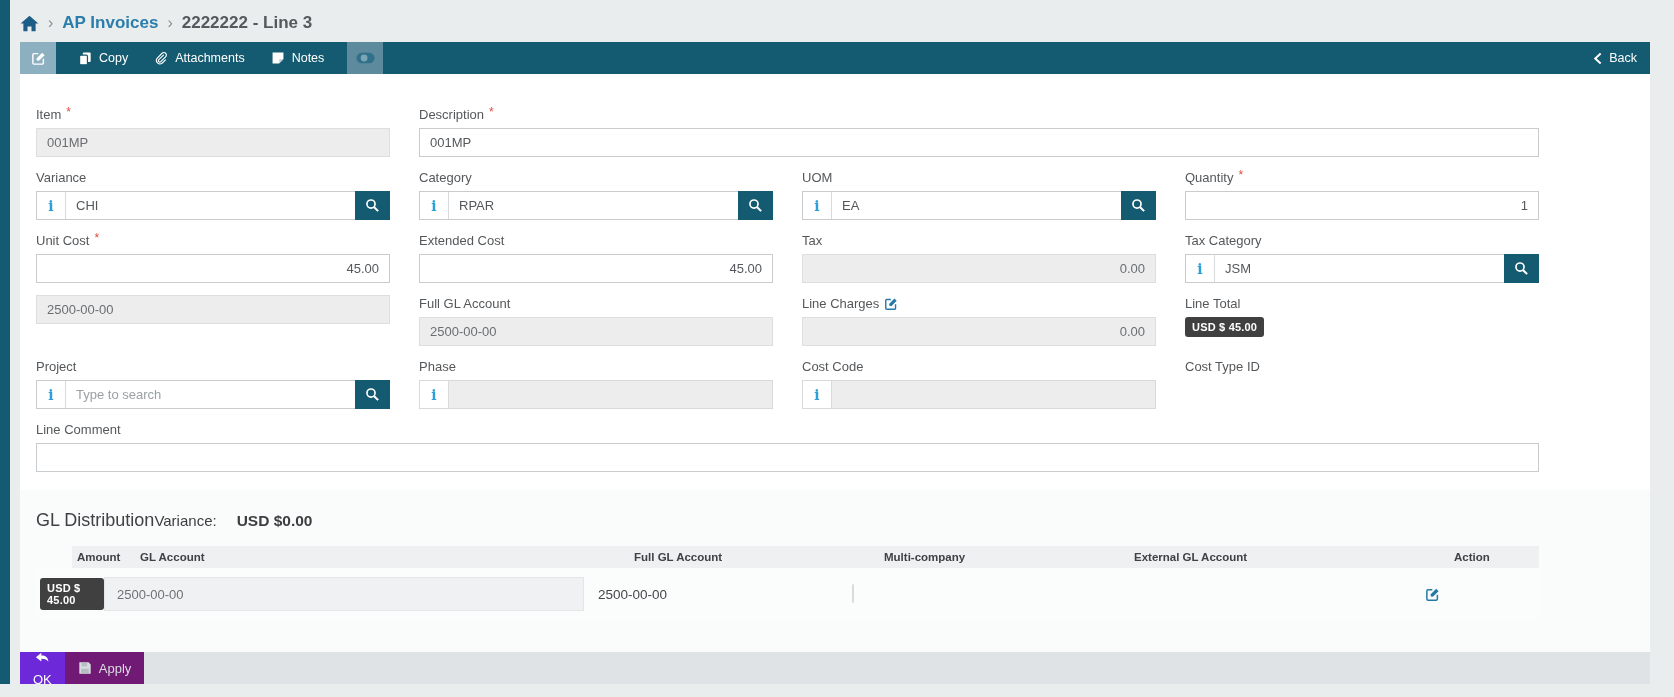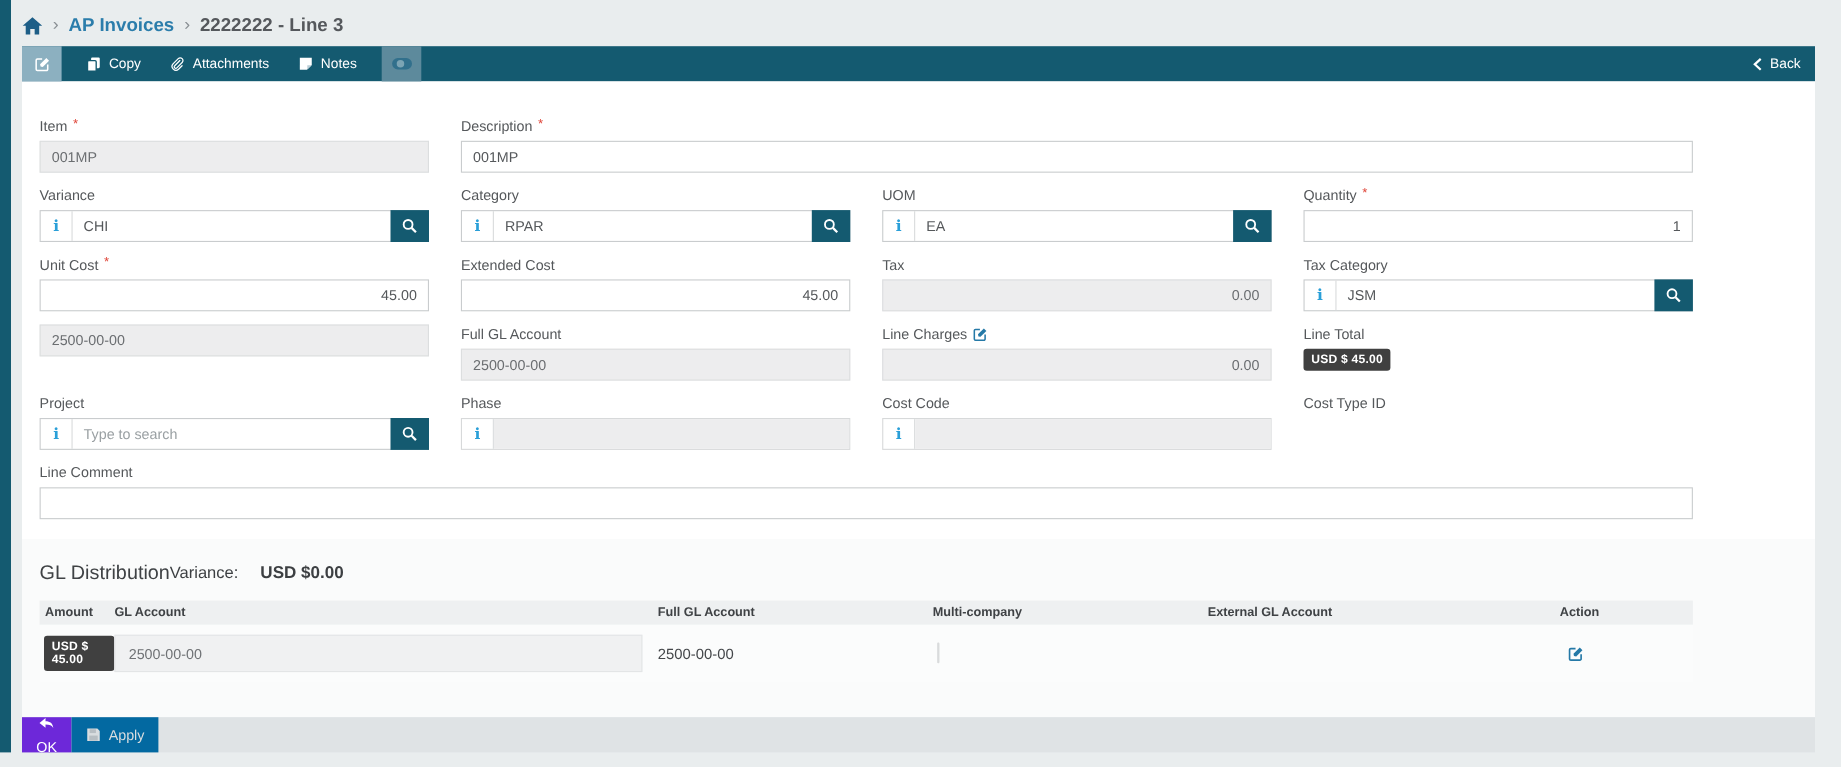--- a/index.html
+++ b/index.html
@@ -63,35 +63,35 @@
 
   
   .gl-section { background:#fafbfb; margin-top:14px; padding:20px 16px 32px; }
   .gl-head { width:1503px; display:flex; justify-content:flex-start; align-items:center; margin-bottom:15px; }
   .gl-title { font-size:18px; color:#3f4245; }
   .variance { display:flex; align-items:center; gap:20px; font-size:15px; color:#3c3f42; }
   .variance .vval { font-weight:bold; font-size:15.5px; }
 
   .gl-table { width:1503px; }
   .gl-cols { display:grid; grid-template-columns:68px 494px 250px 250px 320px 121px; align-items:center; }
-  .gl-thead { background:#eef0f1; height:22px; font-size:11.5px; font-weight:bold; color:#3f4245; }
+  .gl-thead { background:#eef0f1; height:22px; font-size:11.5px; font-weight:bold; color:#3f4245;margin-left:36px; }
   .gl-thead span:first-child { padding-left:5px; }
   .gl-row { background:#fbfcfc; padding:9px 0; }
   .gl-amount { padding-left:4px; }
   .gl-acct-input { width:480px; height:34px; border:1px solid #e3e5e6; background:#f0f1f2;
                    padding:0 12px; font-size:13px; color:#6f7275; font-family:inherit; outline:none; }
   .gl-fullacct { font-size:13.5px; color:#44474a; }
   .checkbox { width:14px; height:14px; background:#f2f3f3; border:1px solid #d9dbdc; border-radius:2px; margin-left:4px; cursor:pointer; }
   .action-cell { padding-left:7px; }
 
   
   .footerbar { margin:0 24px 0 10px; height:32px; background:#dfe3e5; display:flex; }
   .btn-ok { background:#6d28d9; color:#fff; border:none; display:flex; align-items:center; gap:7px;
             padding:0 13px; font-size:13px; cursor:pointer; font-family:inherit;flex-direction:column; }
-  .btn-apply { background:#0369a1; color:#dadee0; border:none; display:flex; align-items:center; gap:7px;
+  .btn-apply { background:#701a75; color:#dadee0; border:none; display:flex; align-items:center; gap:7px;
                padding:0 13px; font-size:13px; cursor:default; font-family:inherit; }
   svg { display:block; }
 </style>
 </head>
 <body>
 
 <div class="left-strip"></div>
 
 <div class="page">
 

